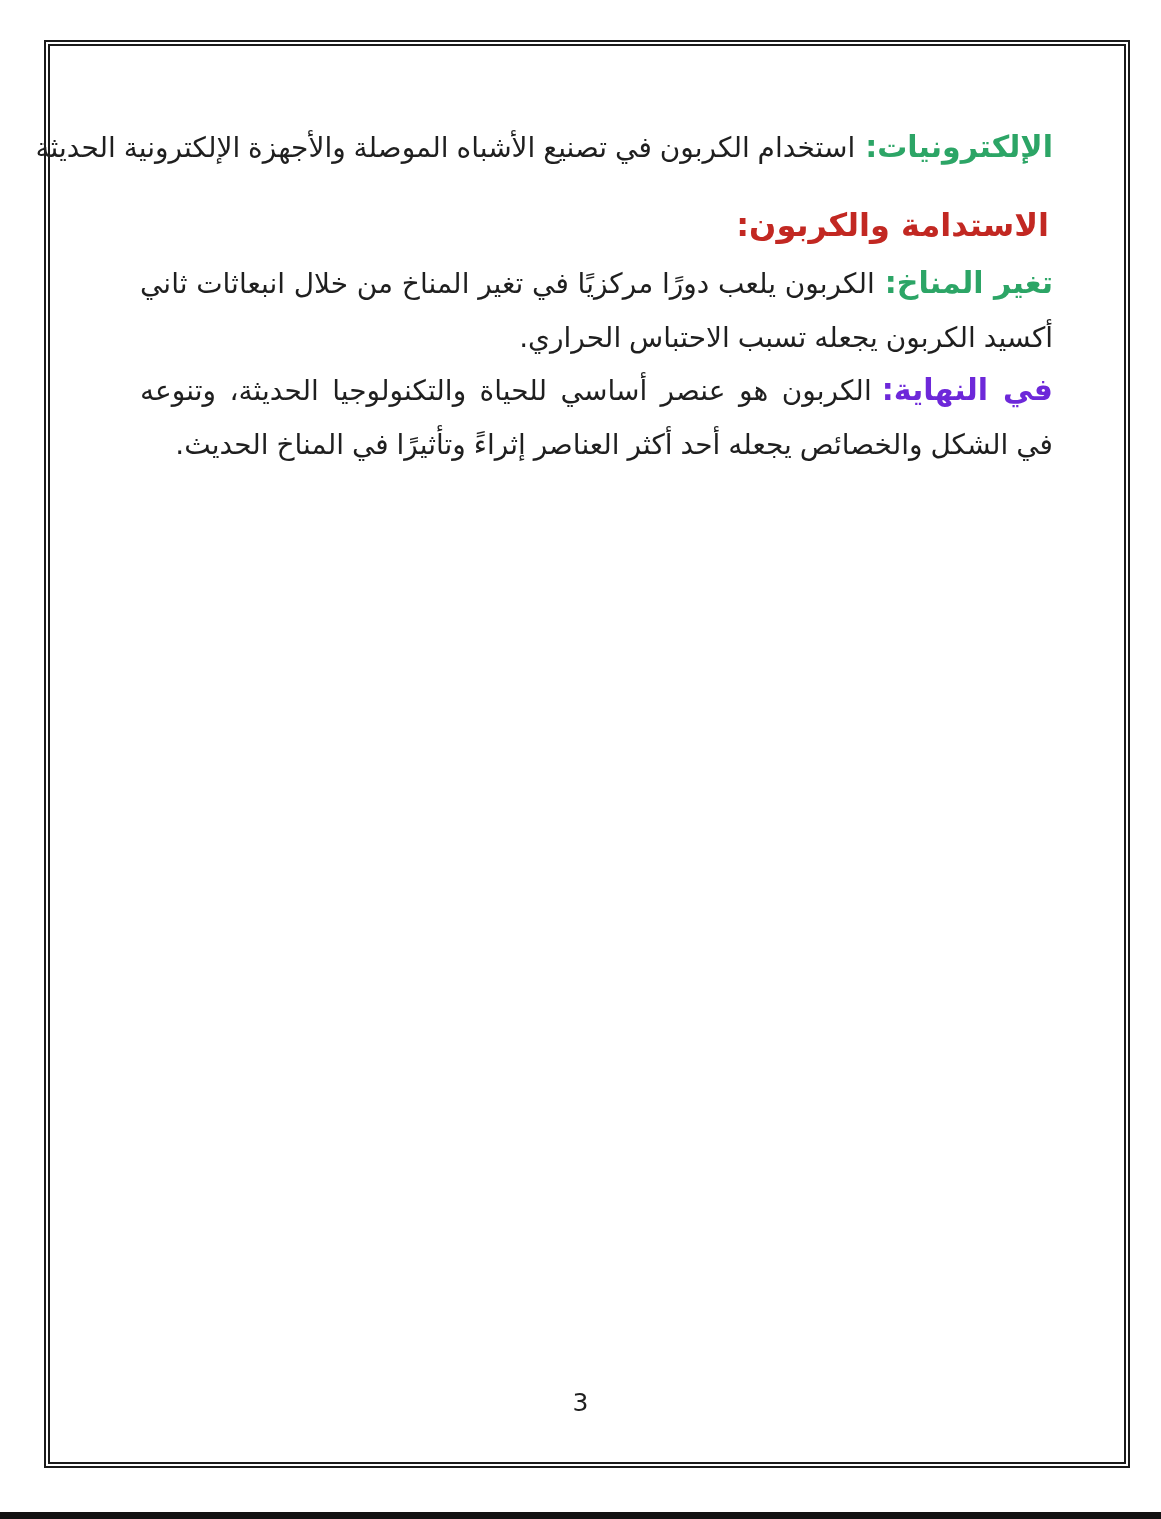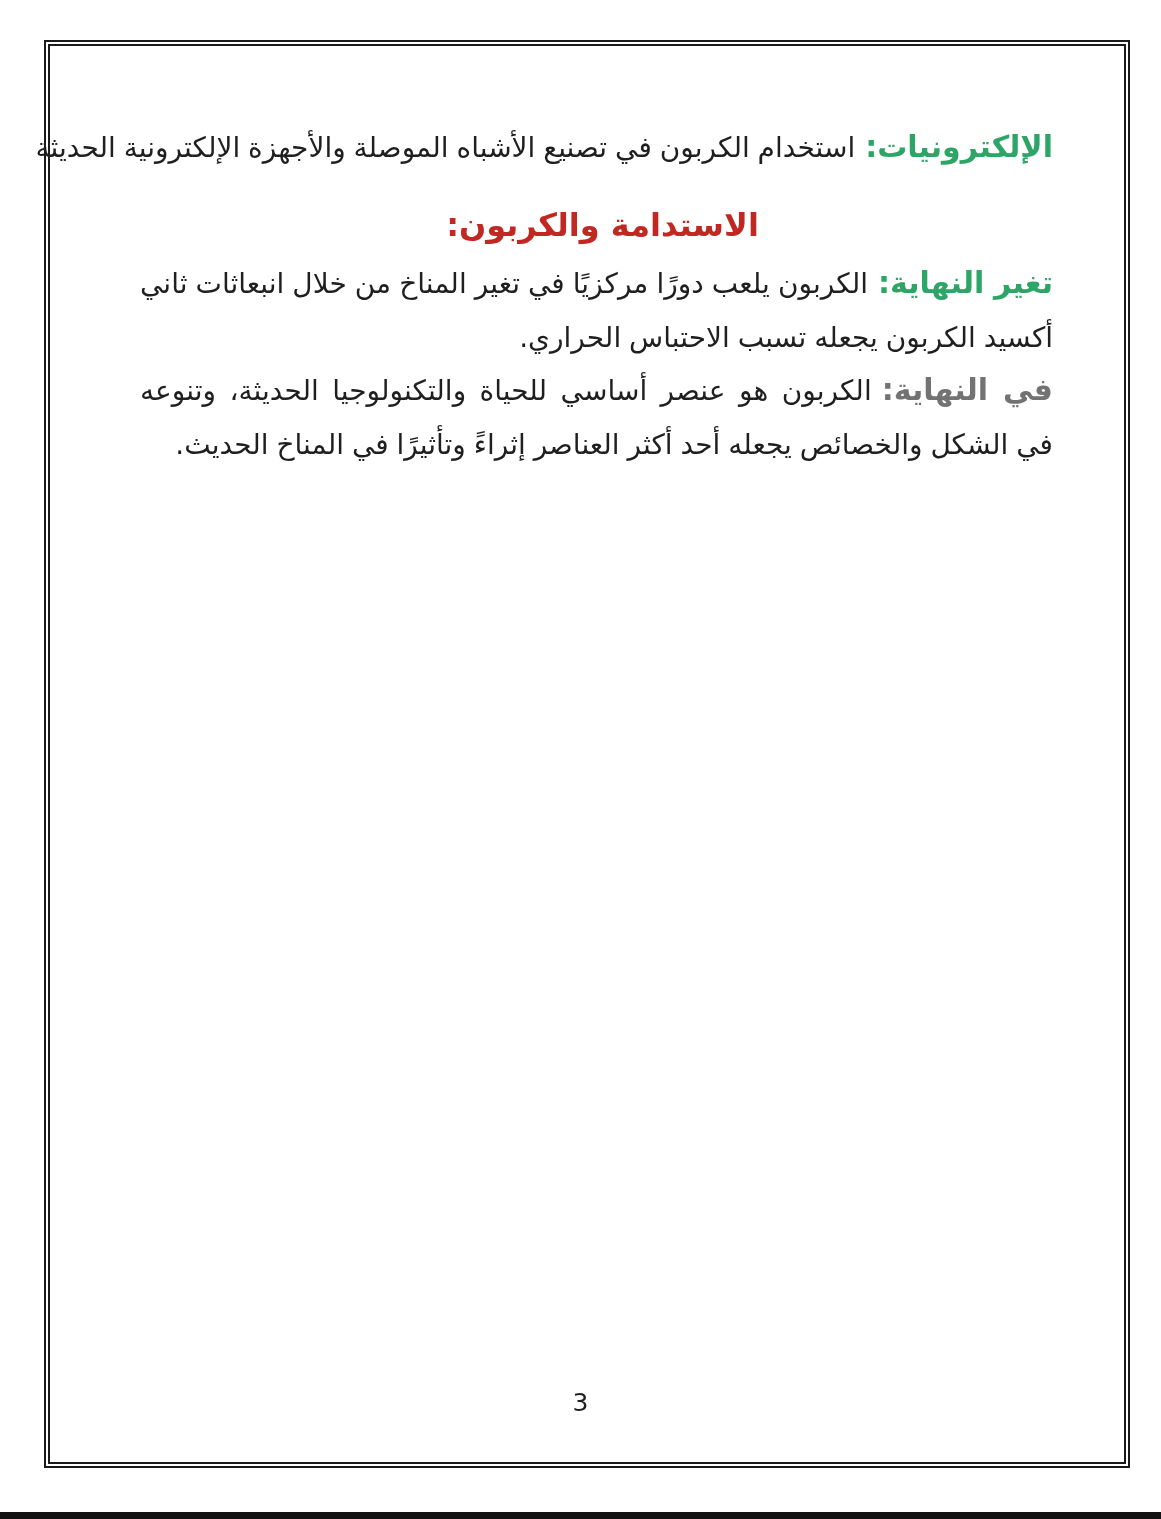--- a/index.html
+++ b/index.html
@@ -43,24 +43,24 @@
     font-size: 30px;
     margin-left: 10px; 
     white-space: nowrap;
   }
   .one-line {
     white-space: nowrap;
     text-align: left;
   }
   .heading {
     position: absolute;
-    right: 96px;
+    right: 112px;
     left: 140px;
     direction: rtl;
-    text-align: center;
+    text-align: right;
     font-weight: bold;
     font-size: 32px;
     line-height: 54px;
     margin: 0;
   }
   .page-number {
     position: absolute;
     left: 0;
     right: 0;
     top: 1388px;
@@ -85,24 +85,24 @@
 
   <div class="page-border"></div>
 
   <p class="textblock one-line" style="top:120px;">
     <span class="lead" style="color: rgb(44, 165, 102);">الإلكترونيات:</span><span>استخدام الكربون في تصنيع الأشباه الموصلة والأجهزة الإلكترونية الحديثة</span>
   </p>
 
   <h2 class="heading" style="top: 198px; color: rgb(194, 40, 34);">الاستدامة والكربون:</h2>
 
   <p class="textblock" style="top:256px;">
-    <span class="lead" style="color: rgb(44, 165, 102);">تغير النهاية:</span><span>الكربون يلعب دورًا مركزيًا في تغير المناخ من خلال انبعاثات ثاني أكسيد الكربون يجعله تسبب الاحتباس الحراري.</span>
+    <span class="lead" style="color: rgb(44, 165, 102);">تغير المناخ:</span><span>الكربون يلعب دورًا مركزيًا في تغير المناخ من خلال انبعاثات ثاني أكسيد الكربون يجعله تسبب الاحتباس الحراري.</span>
   </p>
 
   <p class="textblock" style="top:363px;">
-    <span class="lead" style="color: #737373;">في النهاية:</span><span>الكربون هو عنصر أساسي للحياة والتكنولوجيا الحديثة، وتنوعه في الشكل والخصائص يجعله أحد أكثر العناصر إثراءً وتأثيرًا في المناخ الحديث.</span>
+    <span class="lead" style="color: #6d28d9;">في النهاية:</span><span>الكربون هو عنصر أساسي للحياة والتكنولوجيا الحديثة، وتنوعه في الشكل والخصائص يجعله أحد أكثر العناصر إثراءً وتأثيرًا في المناخ الحديث.</span>
   </p>
 
   <div class="page-number">3</div>
 
   <div class="bottom-bar"></div>
 
 </div>
 
 </body></html>

